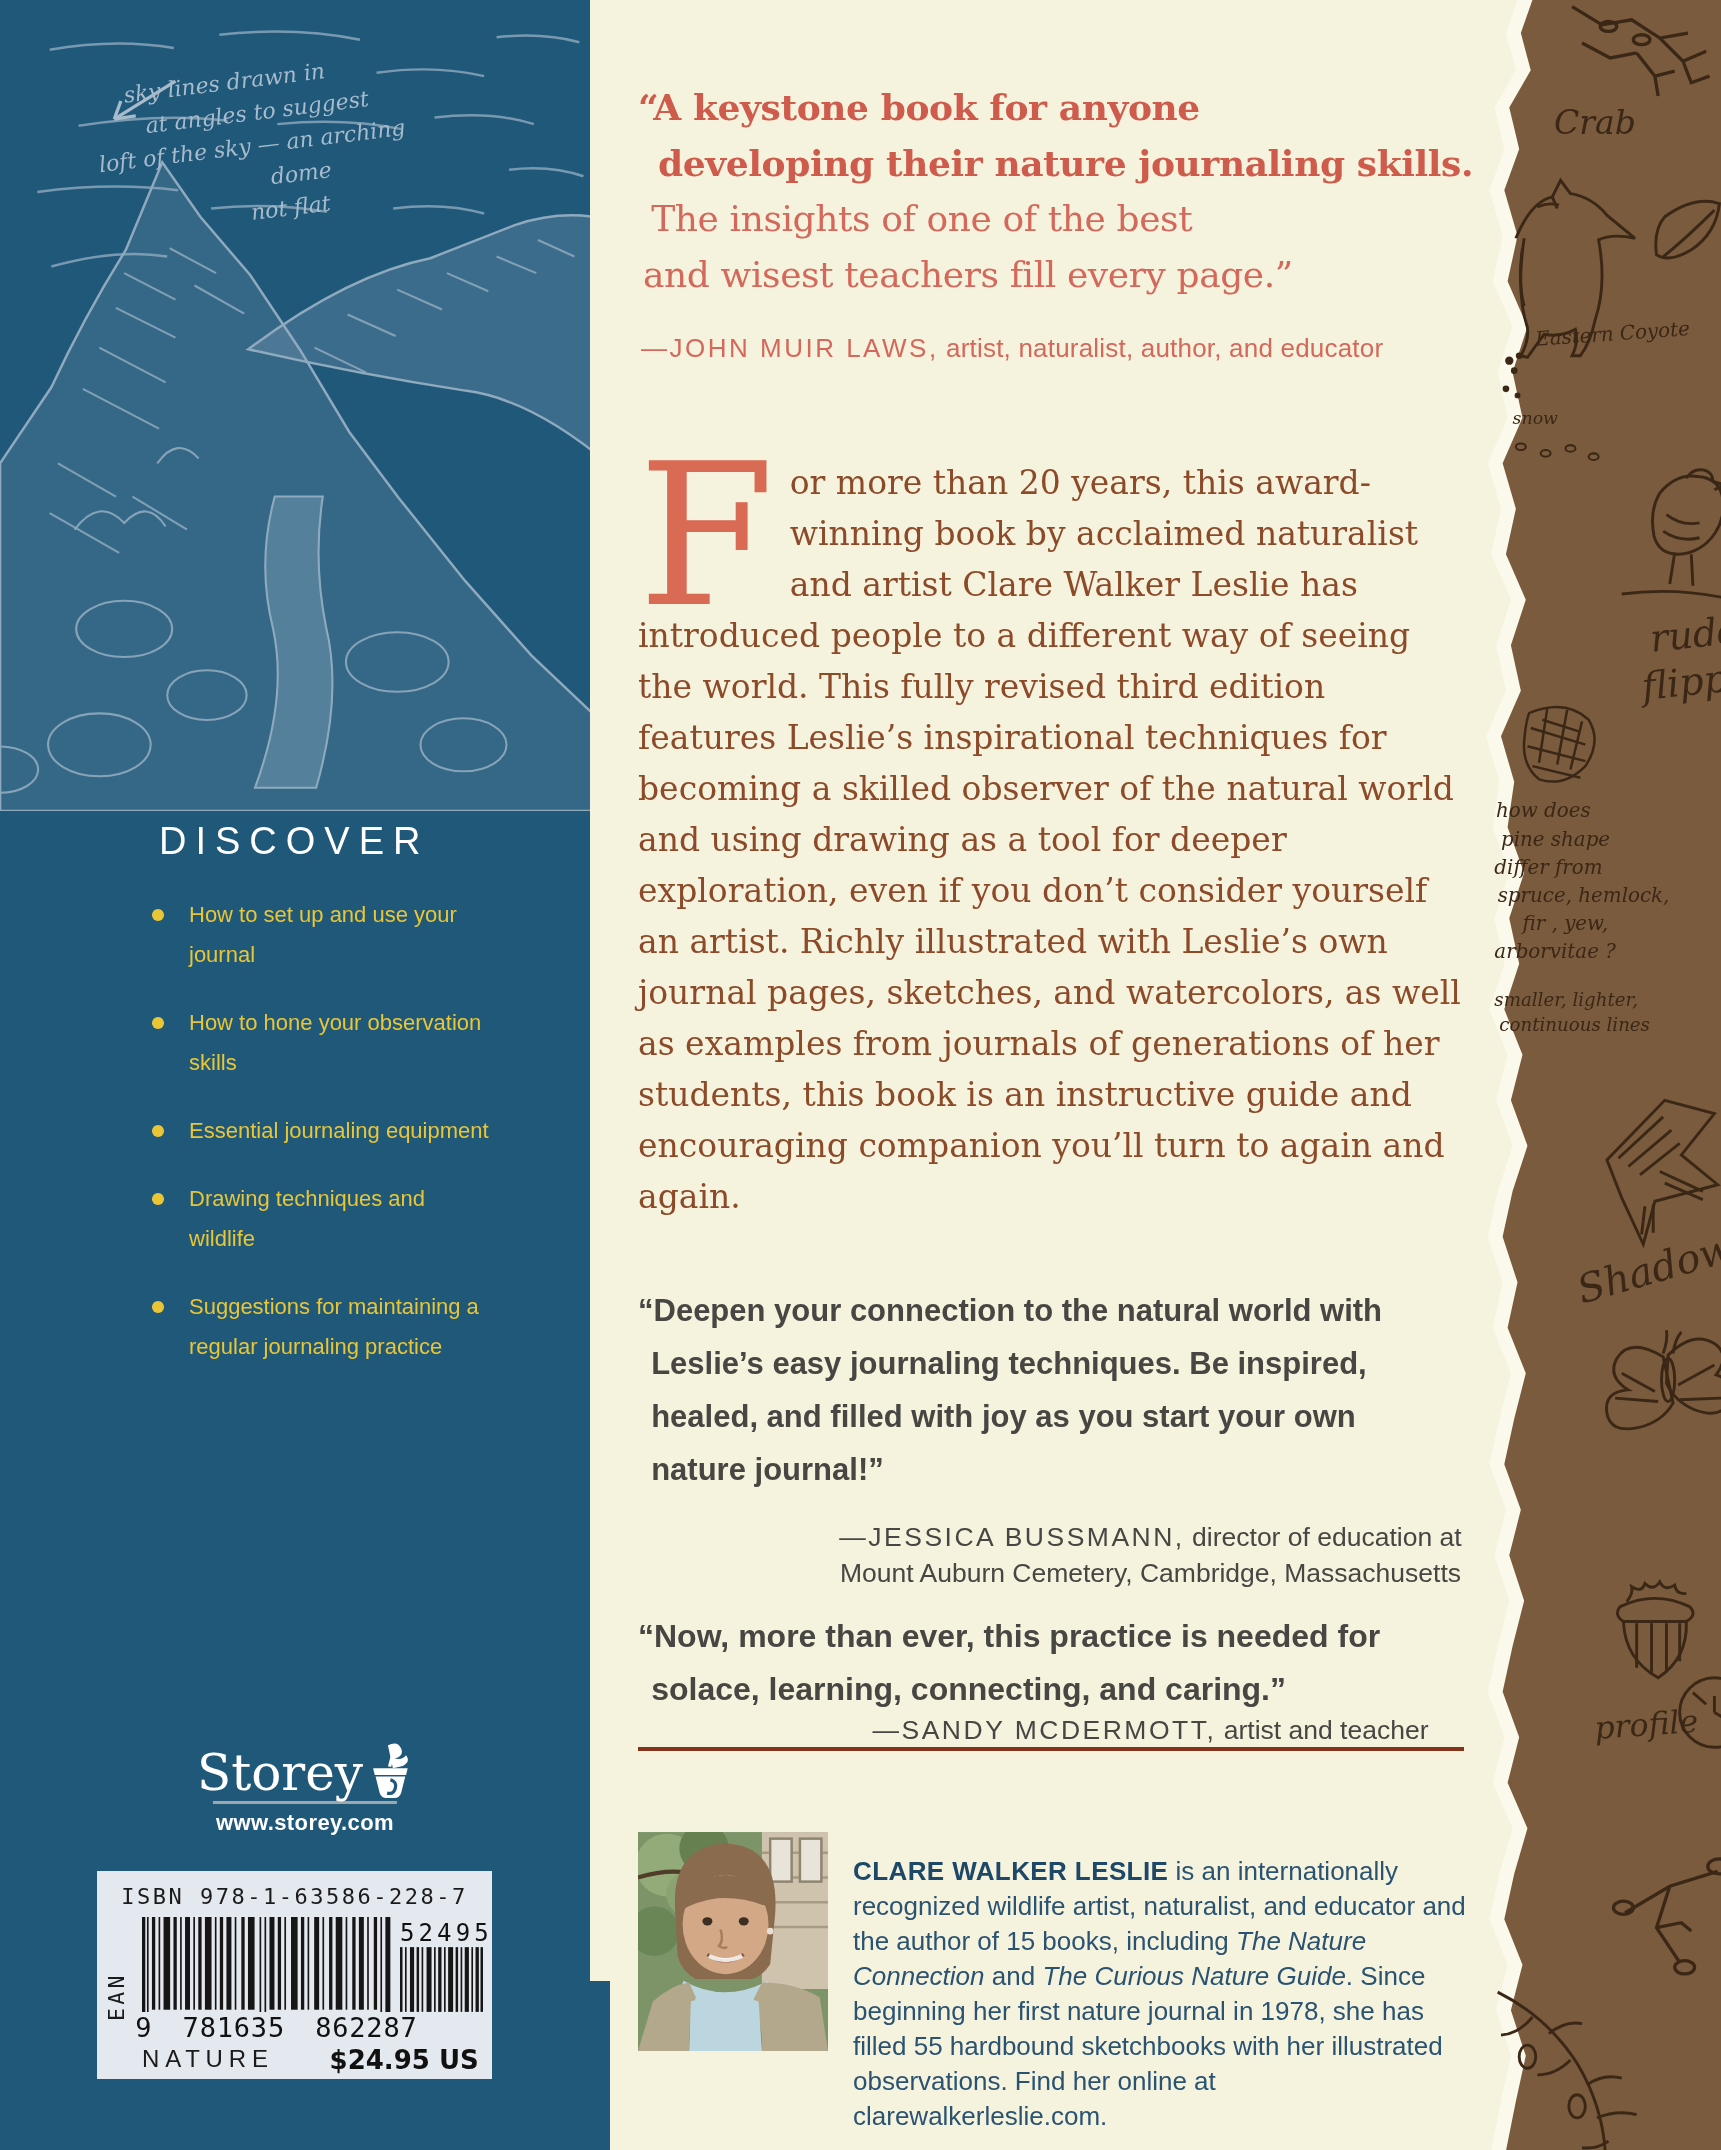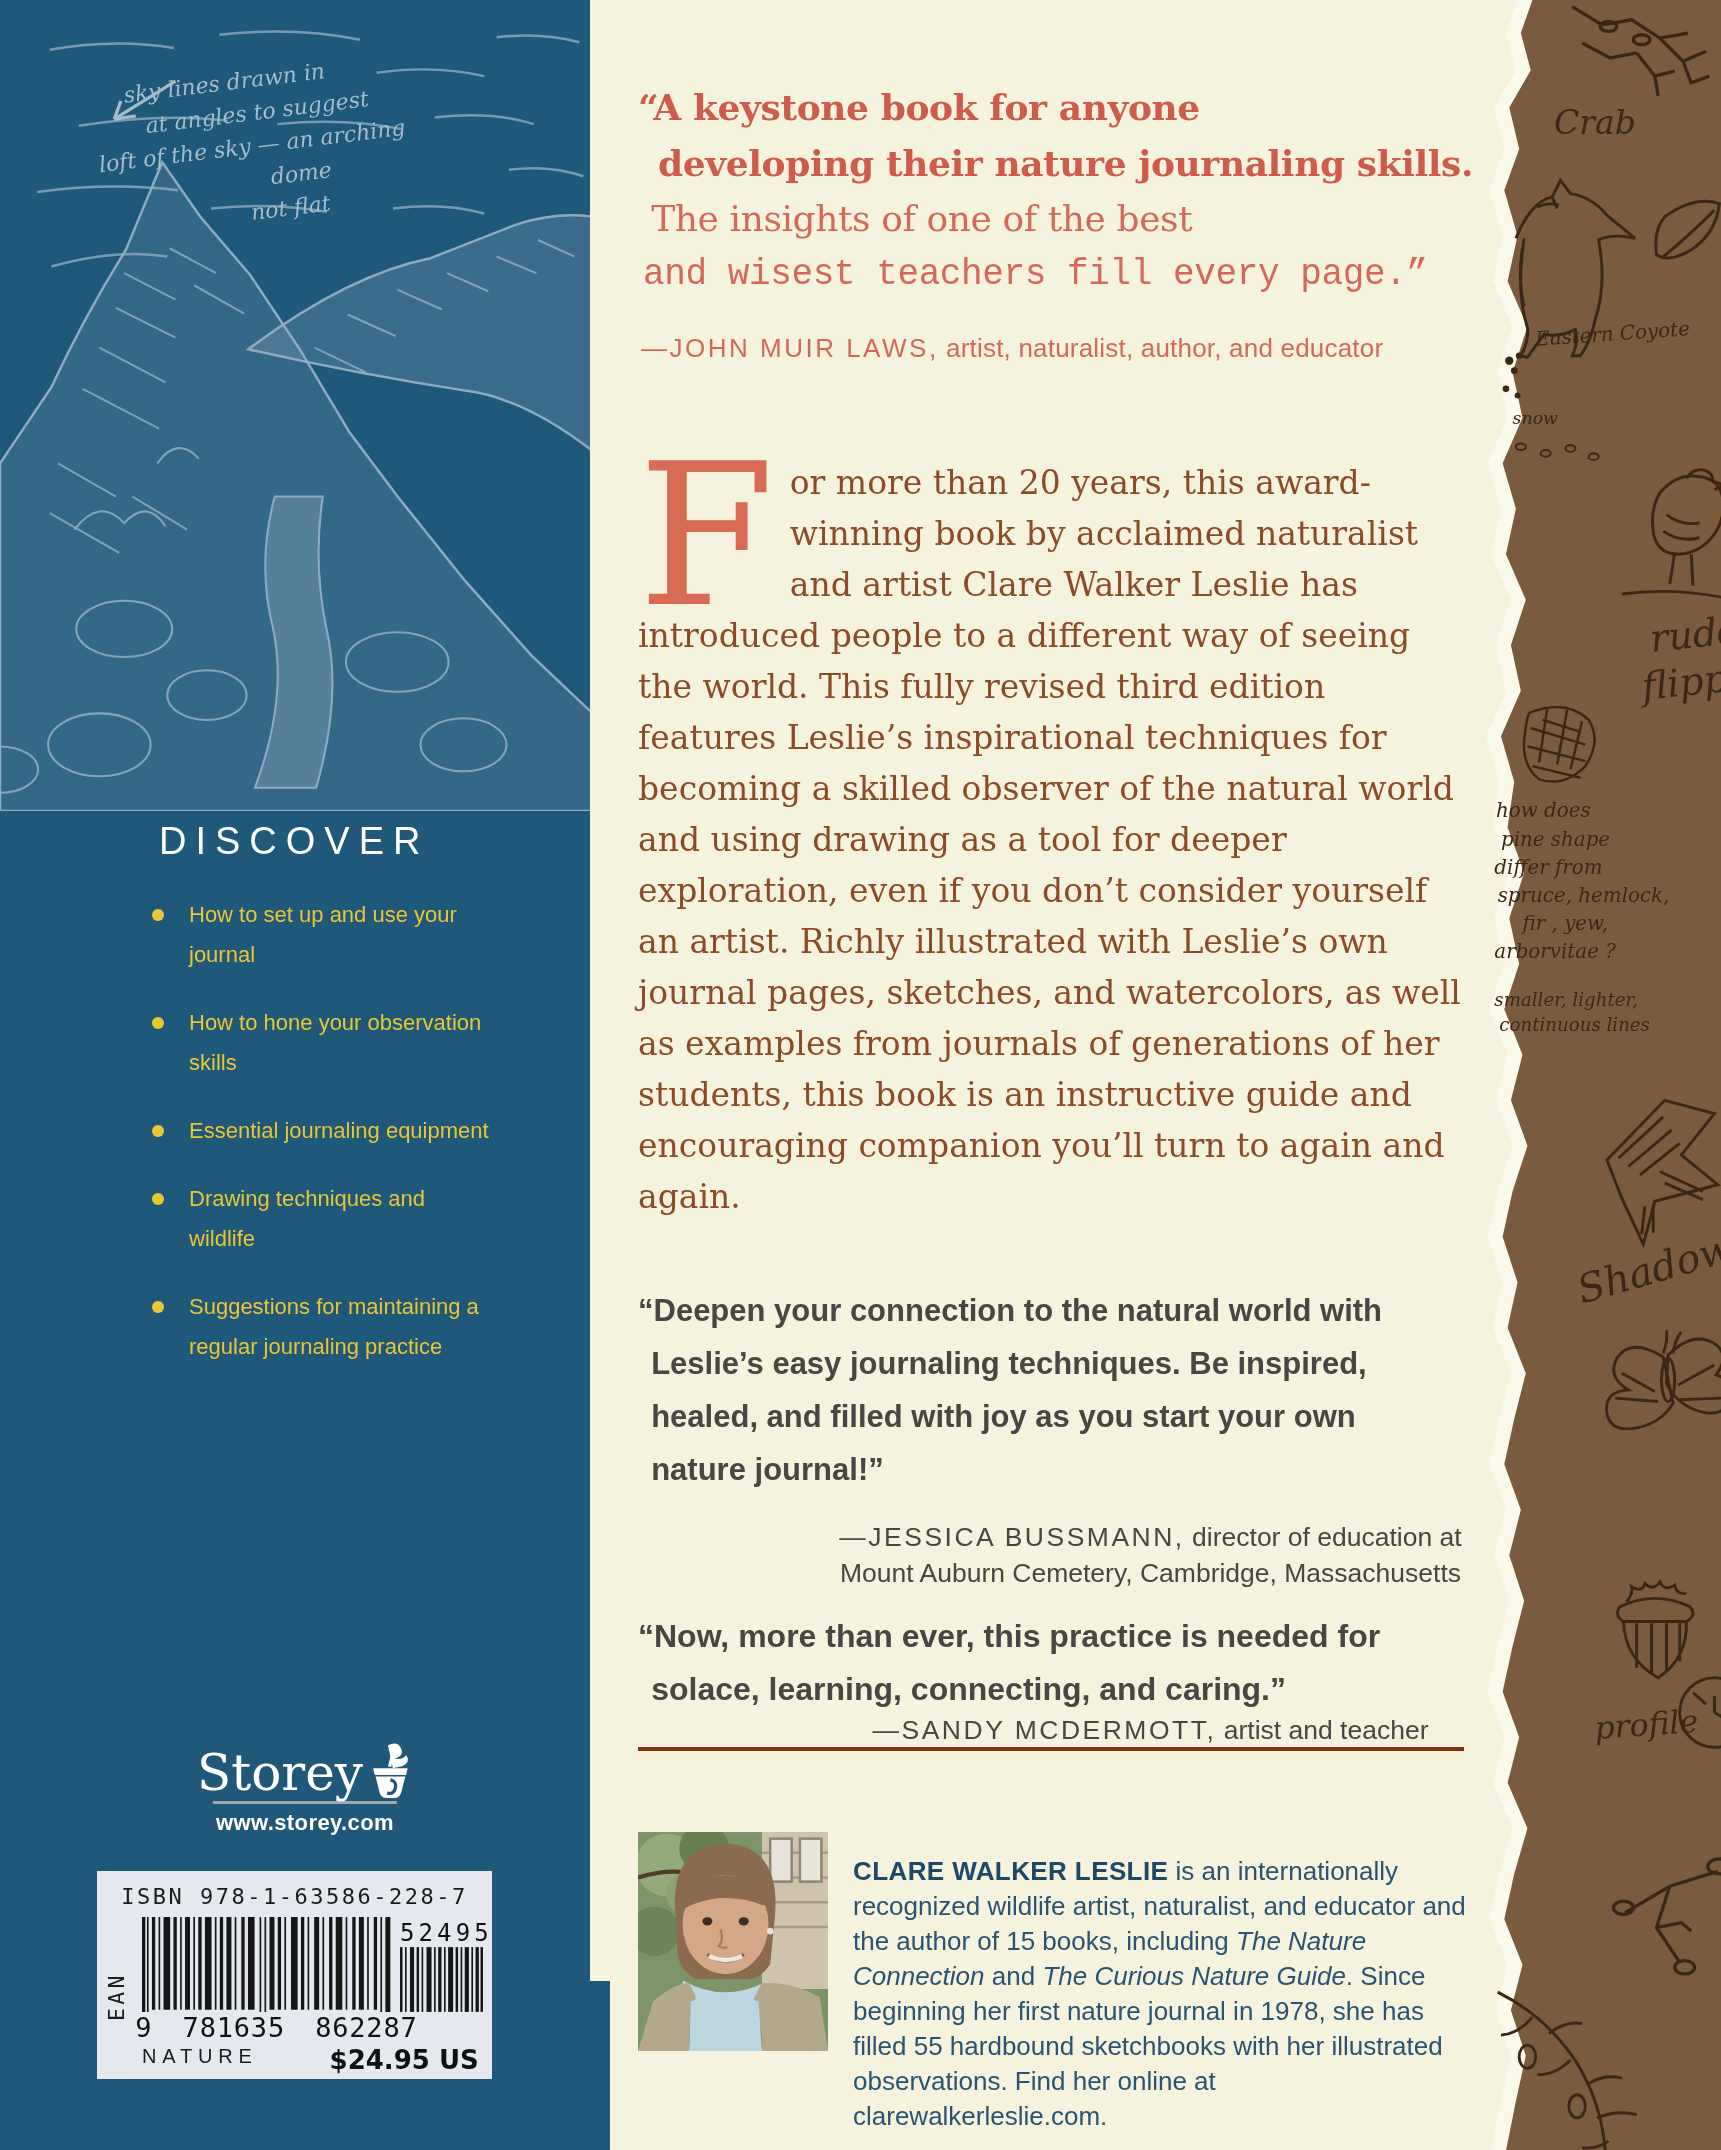--- a/index.html
+++ b/index.html
@@ -33,31 +33,31 @@
   .barcode-box{position:absolute;left:97px;top:1871px;width:395px;height:208px;background:#E4E9EF;}
   .bc-isbn{position:absolute;left:0;right:0;top:13.2px;text-align:center;color:#1b1b1b;
            font-family:"DejaVu Sans Mono",monospace;font-size:22px;letter-spacing:2.5px;}
   .bc-ean{position:absolute;left:6.6px;top:51px;height:99px;color:#1b1b1b;writing-mode:vertical-rl;transform:rotate(180deg);
           font-family:"DejaVu Sans Mono",monospace;font-size:21.5px;letter-spacing:3.3px;}
   .bc-main{position:absolute;left:45px;top:46px;}
   .bc-digits{position:absolute;left:35px;top:141px;color:#111;background:#E4E9EF;padding:0 3.3px;
              font-family:"DejaVu Sans Mono",monospace;font-size:27px;letter-spacing:0.8px;word-spacing:13.2px;}
   .bc-code{position:absolute;left:303px;top:48px;color:#111;font-family:"DejaVu Sans Mono",monospace;font-size:24px;letter-spacing:4.1px;}
   .bc-small{position:absolute;left:303px;top:76px;}
-  .bc-cat{position:absolute;left:45px;top:174px;color:#1b1b1b;font-size:20px;letter-spacing:5.8px;}
+  .bc-cat{position:absolute;left:45px;top:174px;color:#1b1b1b;font-size:24px;letter-spacing:5.8px;}
   .bc-price{position:absolute;right:13.2px;top:174px;color:#111;font-family:"DejaVu Sans",sans-serif;font-weight:bold;font-size:26px;}
 
   
   .mid-panel{position:absolute;left:590px;top:0;width:1112px;height:1981px;background:#F5F2DD;}
   .q1{position:absolute;left:48px;top:79px;font-family:"DejaVu Serif",serif;color:#D4685A;}
   .q1 .q1-line{font-size:36px;line-height:56px;letter-spacing:-0.4px;white-space:nowrap;}
   .q1 .b{font-weight:bold;color:#CE5B4B;}
   .q1 .q1-line:nth-child(2){margin-left:20px;}
   .q1 .q1-line:nth-child(3){margin-left:13.2px;}
-  .q1 .q1-line:nth-child(4){margin-left:5px;font-family:Liberation Mono, monospace;}
+  .q1 .q1-line:nth-child(4){margin-left:5px;}
   .q1-attr{position:absolute;left:51px;top:333px;color:#D4685A;font-size:26px;white-space:nowrap;}
   .q1-attr .attr-name{letter-spacing:2.5px;font-weight:bold;font-weight:normal;}
   .q1-attr .attr-role{letter-spacing:0.2px;}
 
   .body-para{position:absolute;left:48px;top:457px;width:831px;color:#8C4A29;
              font-family:"DejaVu Serif",serif;font-size:33px;line-height:51px;text-align:left;}
   .dropcap{float:left;color:#D96B55;font-size:197px;line-height:142px;padding:8.3px 15px 0 0;font-family:"DejaVu Serif",serif;}
 
   .q2{position:absolute;left:48px;top:1284px;color:#474643;font-weight:bold;font-size:31px;line-height:53px;}
   .q2 .q-line{white-space:nowrap;}

